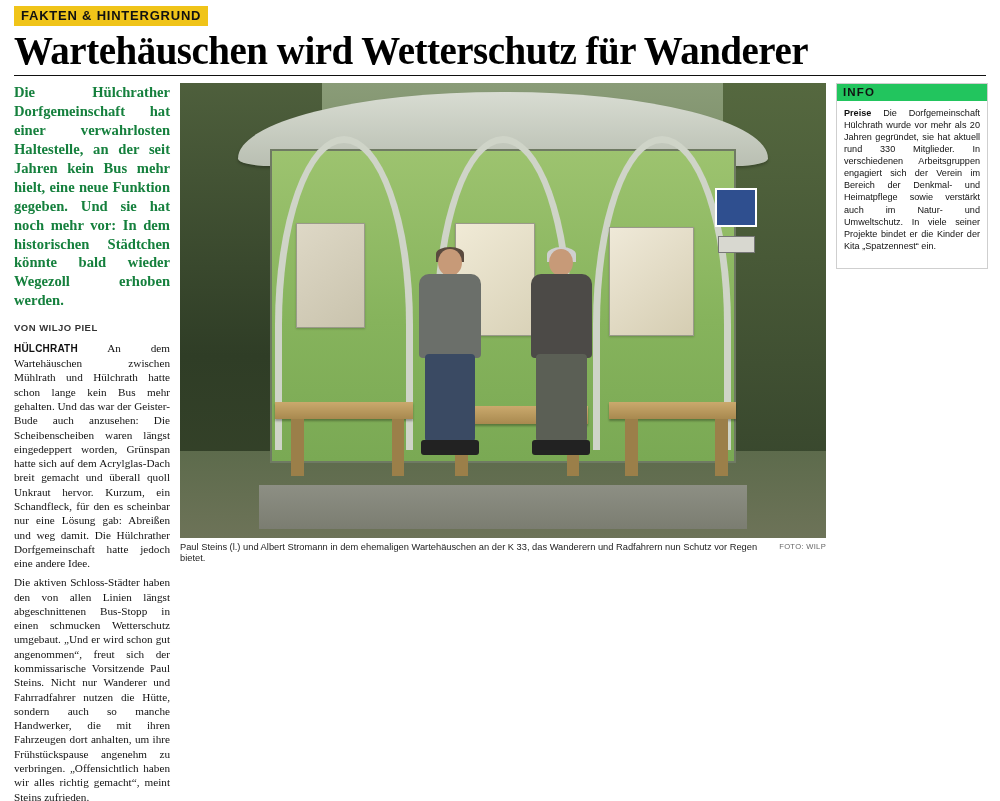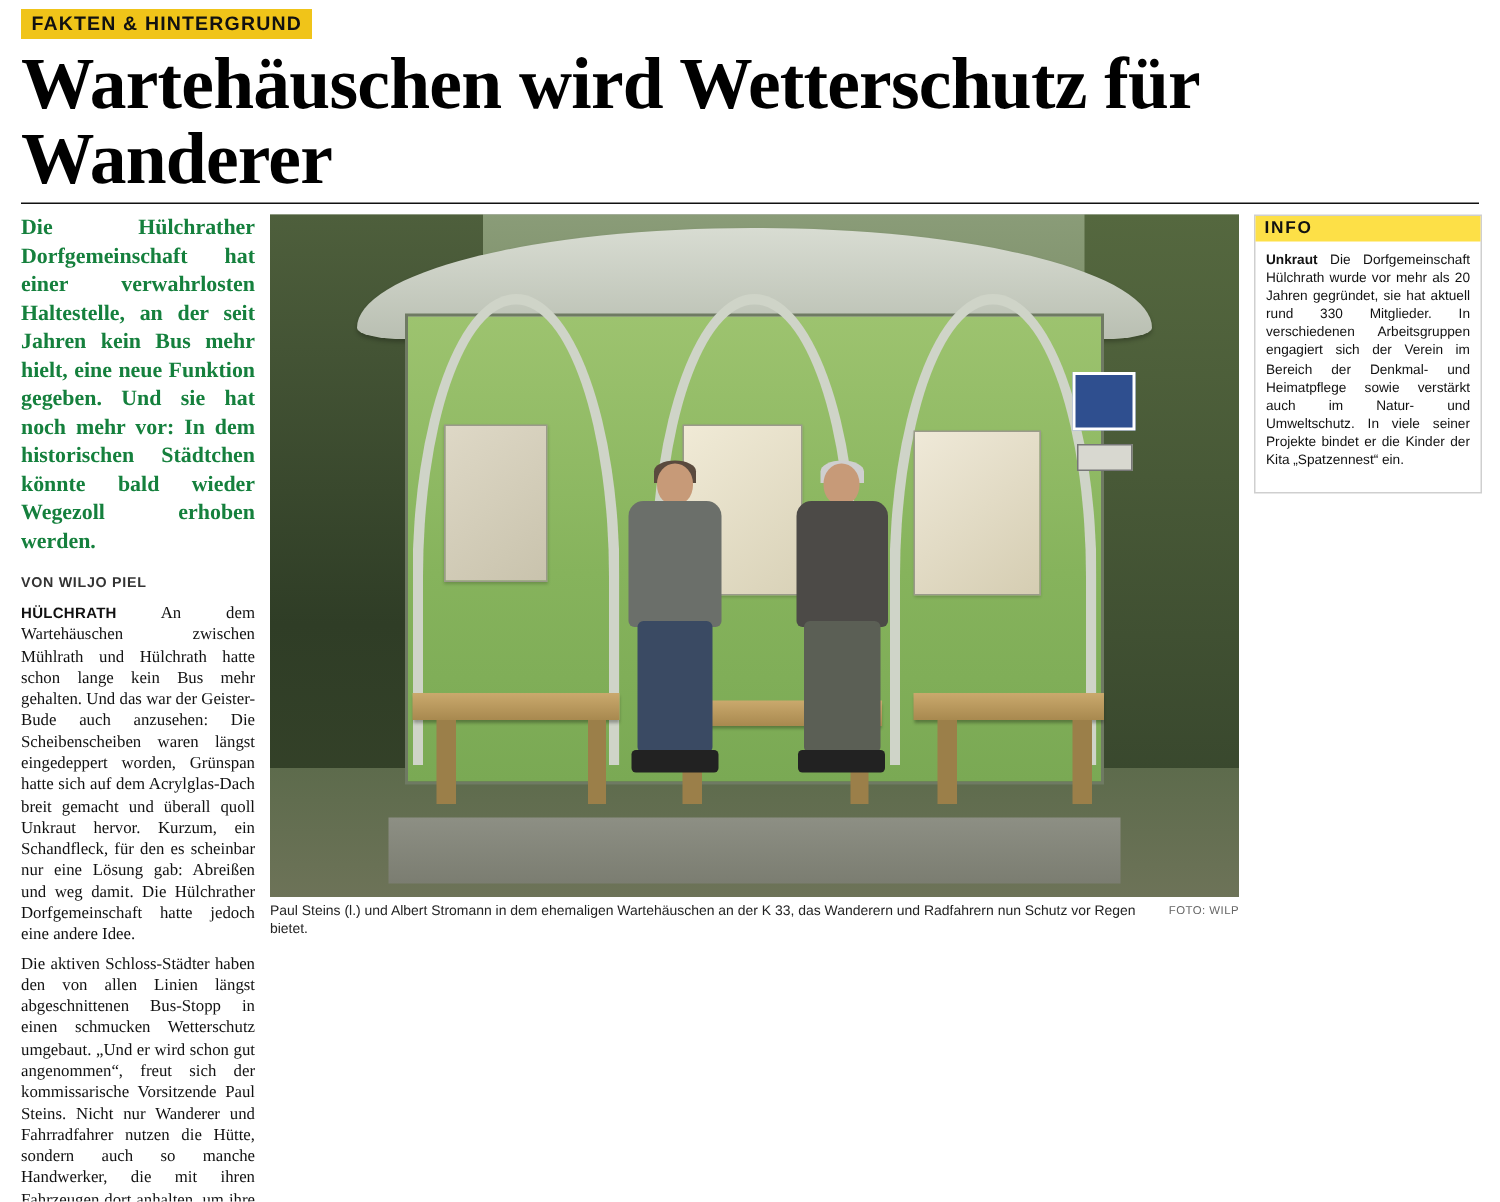--- a/index.html
+++ b/index.html
@@ -26,21 +26,21 @@
     font-size: 13px;
     letter-spacing: 0.06em;
     padding: 2px 7px 3px 7px;
     margin-left: 2px;
     text-transform: uppercase;
   }
   
   .headline {
     font-family: "Liberation Serif", serif;
     font-weight: bold;
-    font-size: 49px;
+    font-size: 39px;
     line-height: 1.02;
     margin: 5px 0 0 2px;
     letter-spacing: -0.5px;
     color: #000;
   }
   .rule {
     border: 0;
     border-top: 1px solid #111;
     margin: 4px 2px 7px 2px;
   }
@@ -113,21 +113,21 @@
     float: right;
   }
   
   .infobox {
     width: 152px;
     flex: 0 0 152px;
     border: 1px solid #cfcfcf;
     align-self: flex-start;
   }
   .info-head {
-    background: #fde047;
+    background: #22c55e;
     color: #111;
     font-family: "Liberation Sans", sans-serif;
     font-weight: bold;
     font-size: 11.5px;
     letter-spacing: 0.1em;
     padding: 2px 6px 3px 6px;
   }
   .info-body { padding: 6px 7px 8px 7px; }
   .info-title {
     font-family: "Liberation Serif", serif;
@@ -293,21 +293,21 @@
       </div>
       <div class="caption">
         <span class="credit">FOTO: WILP</span>
         <span>Paul Steins (l.) und Albert Stromann in dem ehemaligen Wartehäuschen an der K 33, das Wanderern und Radfahrern nun Schutz vor Regen bietet.</span>
       </div>
     </div>
 
     <aside class="infobox">
       <div class="info-head">INFO</div>
       <div class="info-body">
-        <p class="info-para"><b>Unkraut</b><span> Die Dorfgemeinschaft Hülchrath wurde vor mehr als 20 Jahren gegründet, sie hat aktuell rund 330 Mitglieder. In verschiedenen Arbeitsgruppen engagiert sich der Verein im Bereich der Denkmal- und Heimatpflege sowie verstärkt auch im Natur- und Umweltschutz. In viele seiner Projekte bindet er die Kinder der Kita „Spatzennest“ ein.</span></p>
+        <p class="info-para"><b>Preise</b><span> Die Dorfgemeinschaft Hülchrath wurde vor mehr als 20 Jahren gegründet, sie hat aktuell rund 330 Mitglieder. In verschiedenen Arbeitsgruppen engagiert sich der Verein im Bereich der Denkmal- und Heimatpflege sowie verstärkt auch im Natur- und Umweltschutz. In viele seiner Projekte bindet er die Kinder der Kita „Spatzennest“ ein.</span></p>
       </div>
     </aside>
   </div>
 
   
   
 
 </div>
 
 </body></html>

